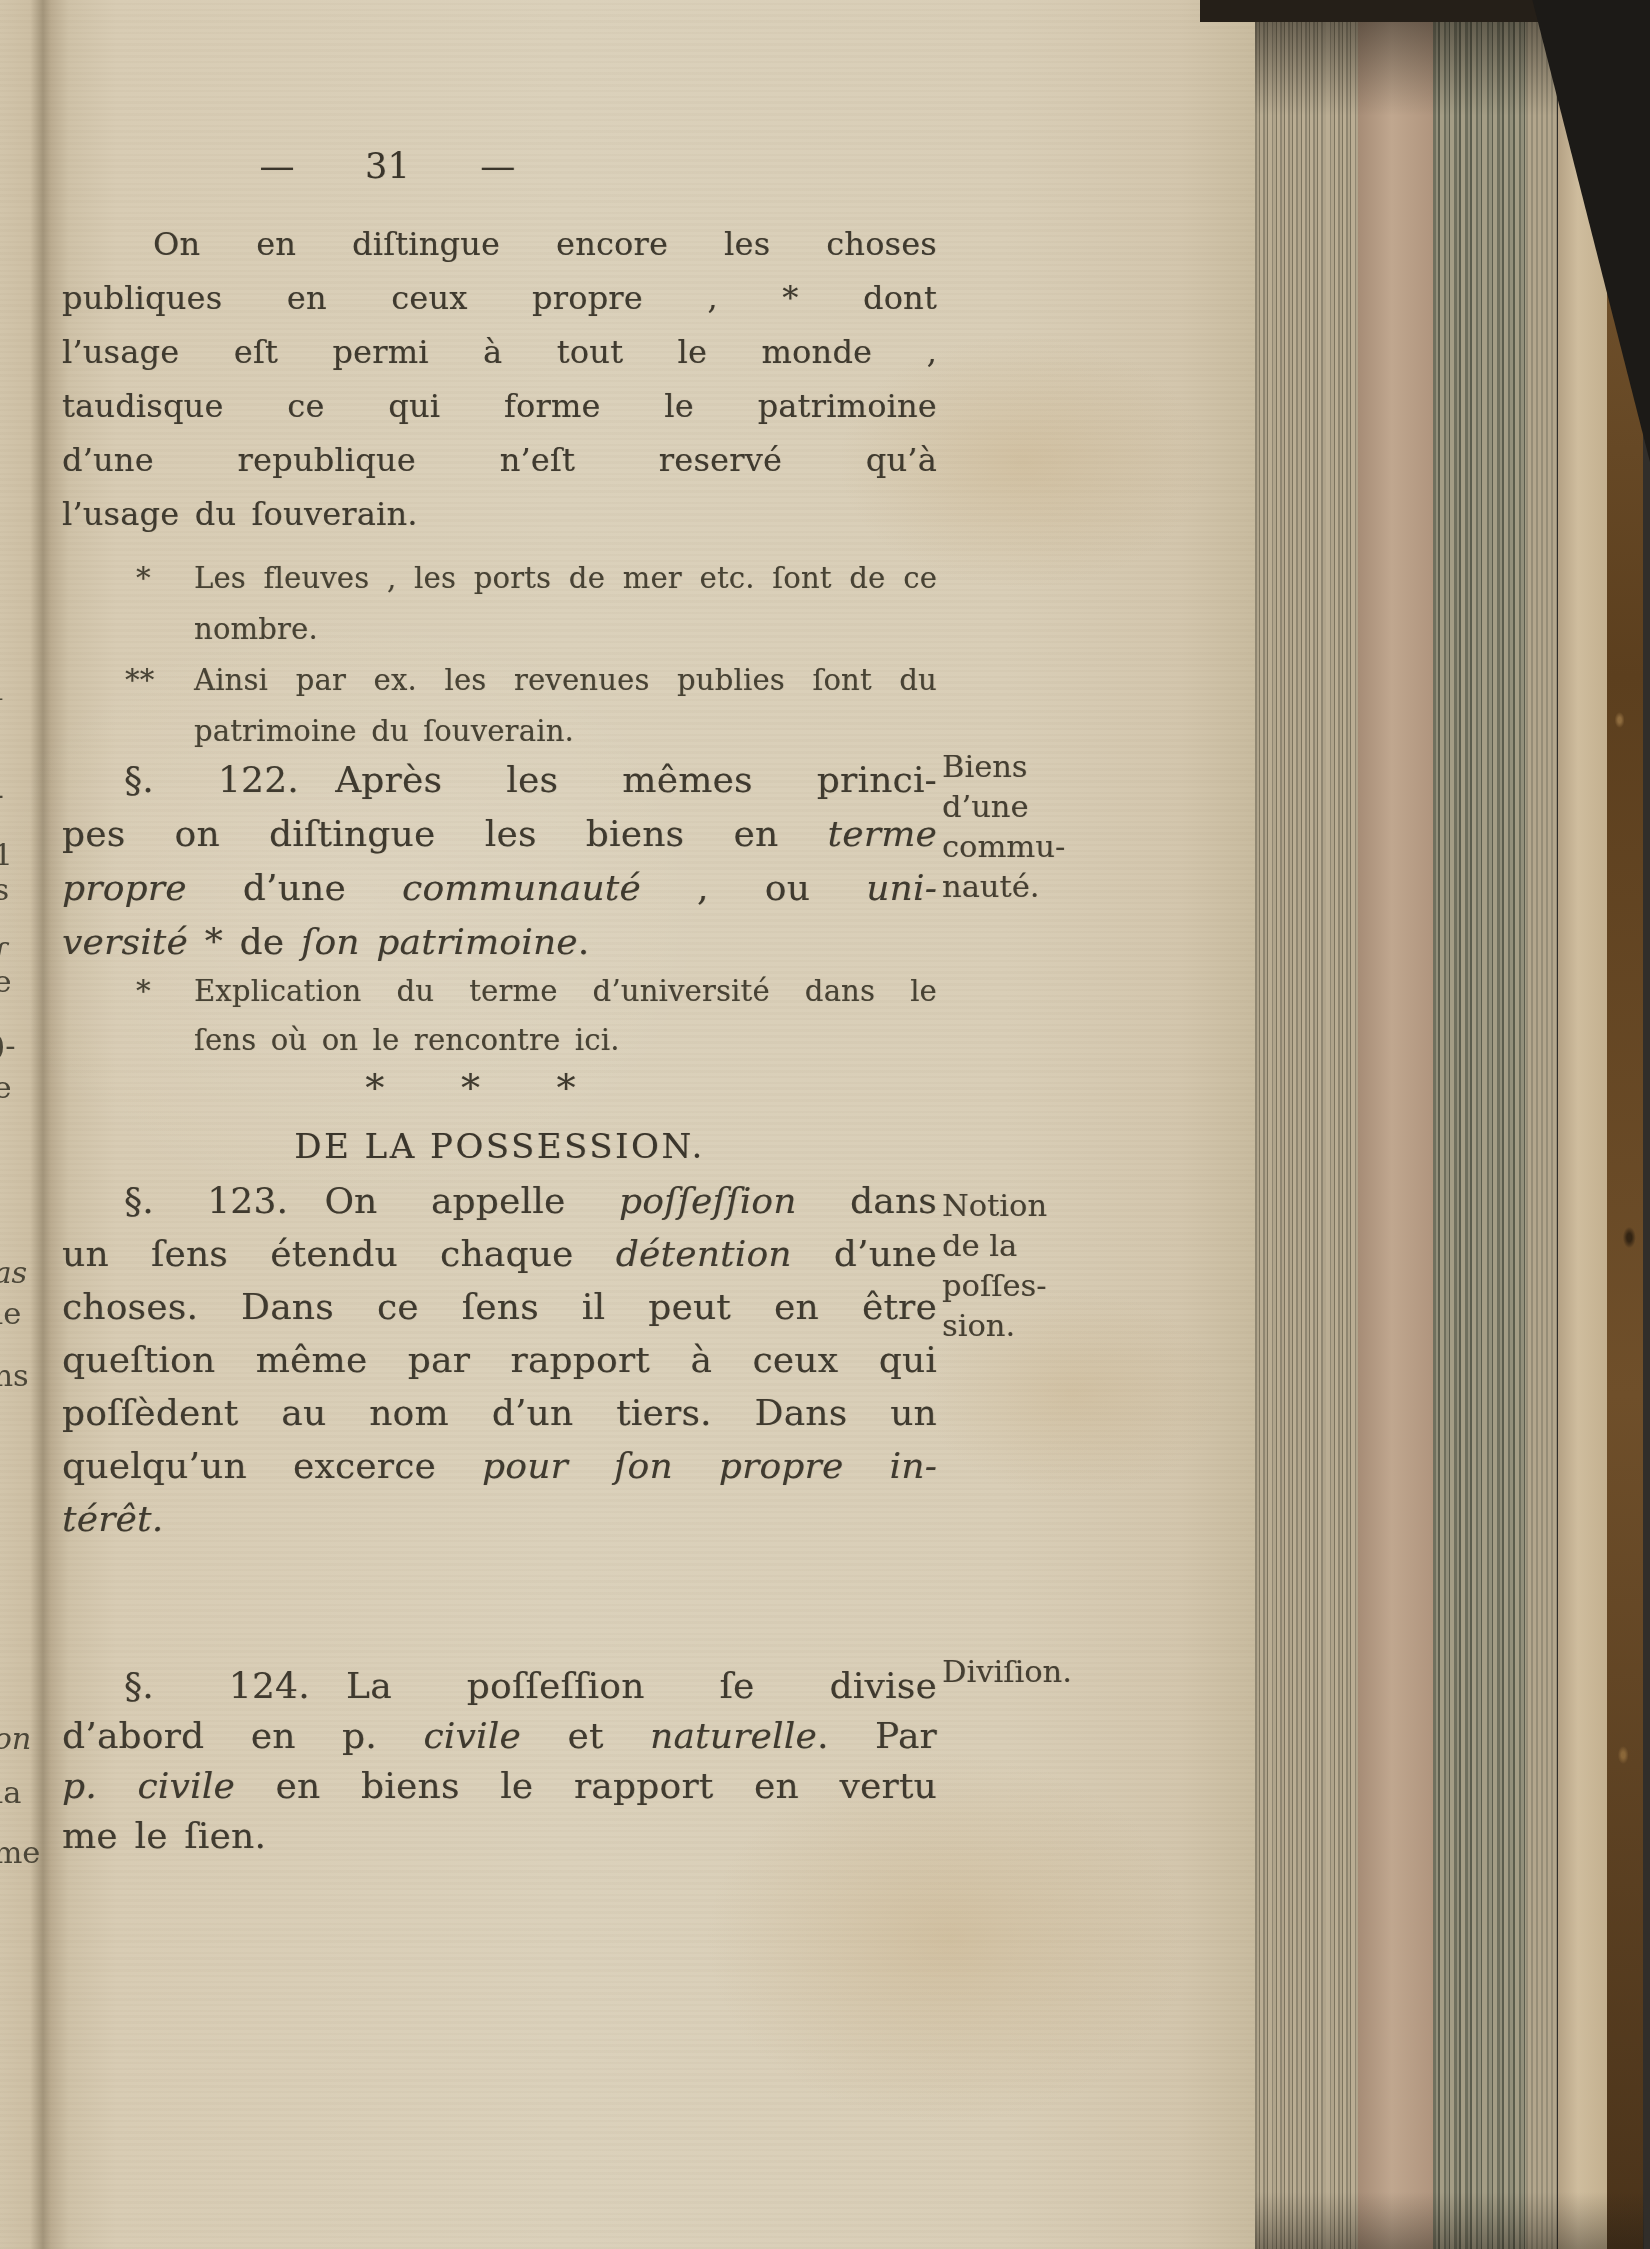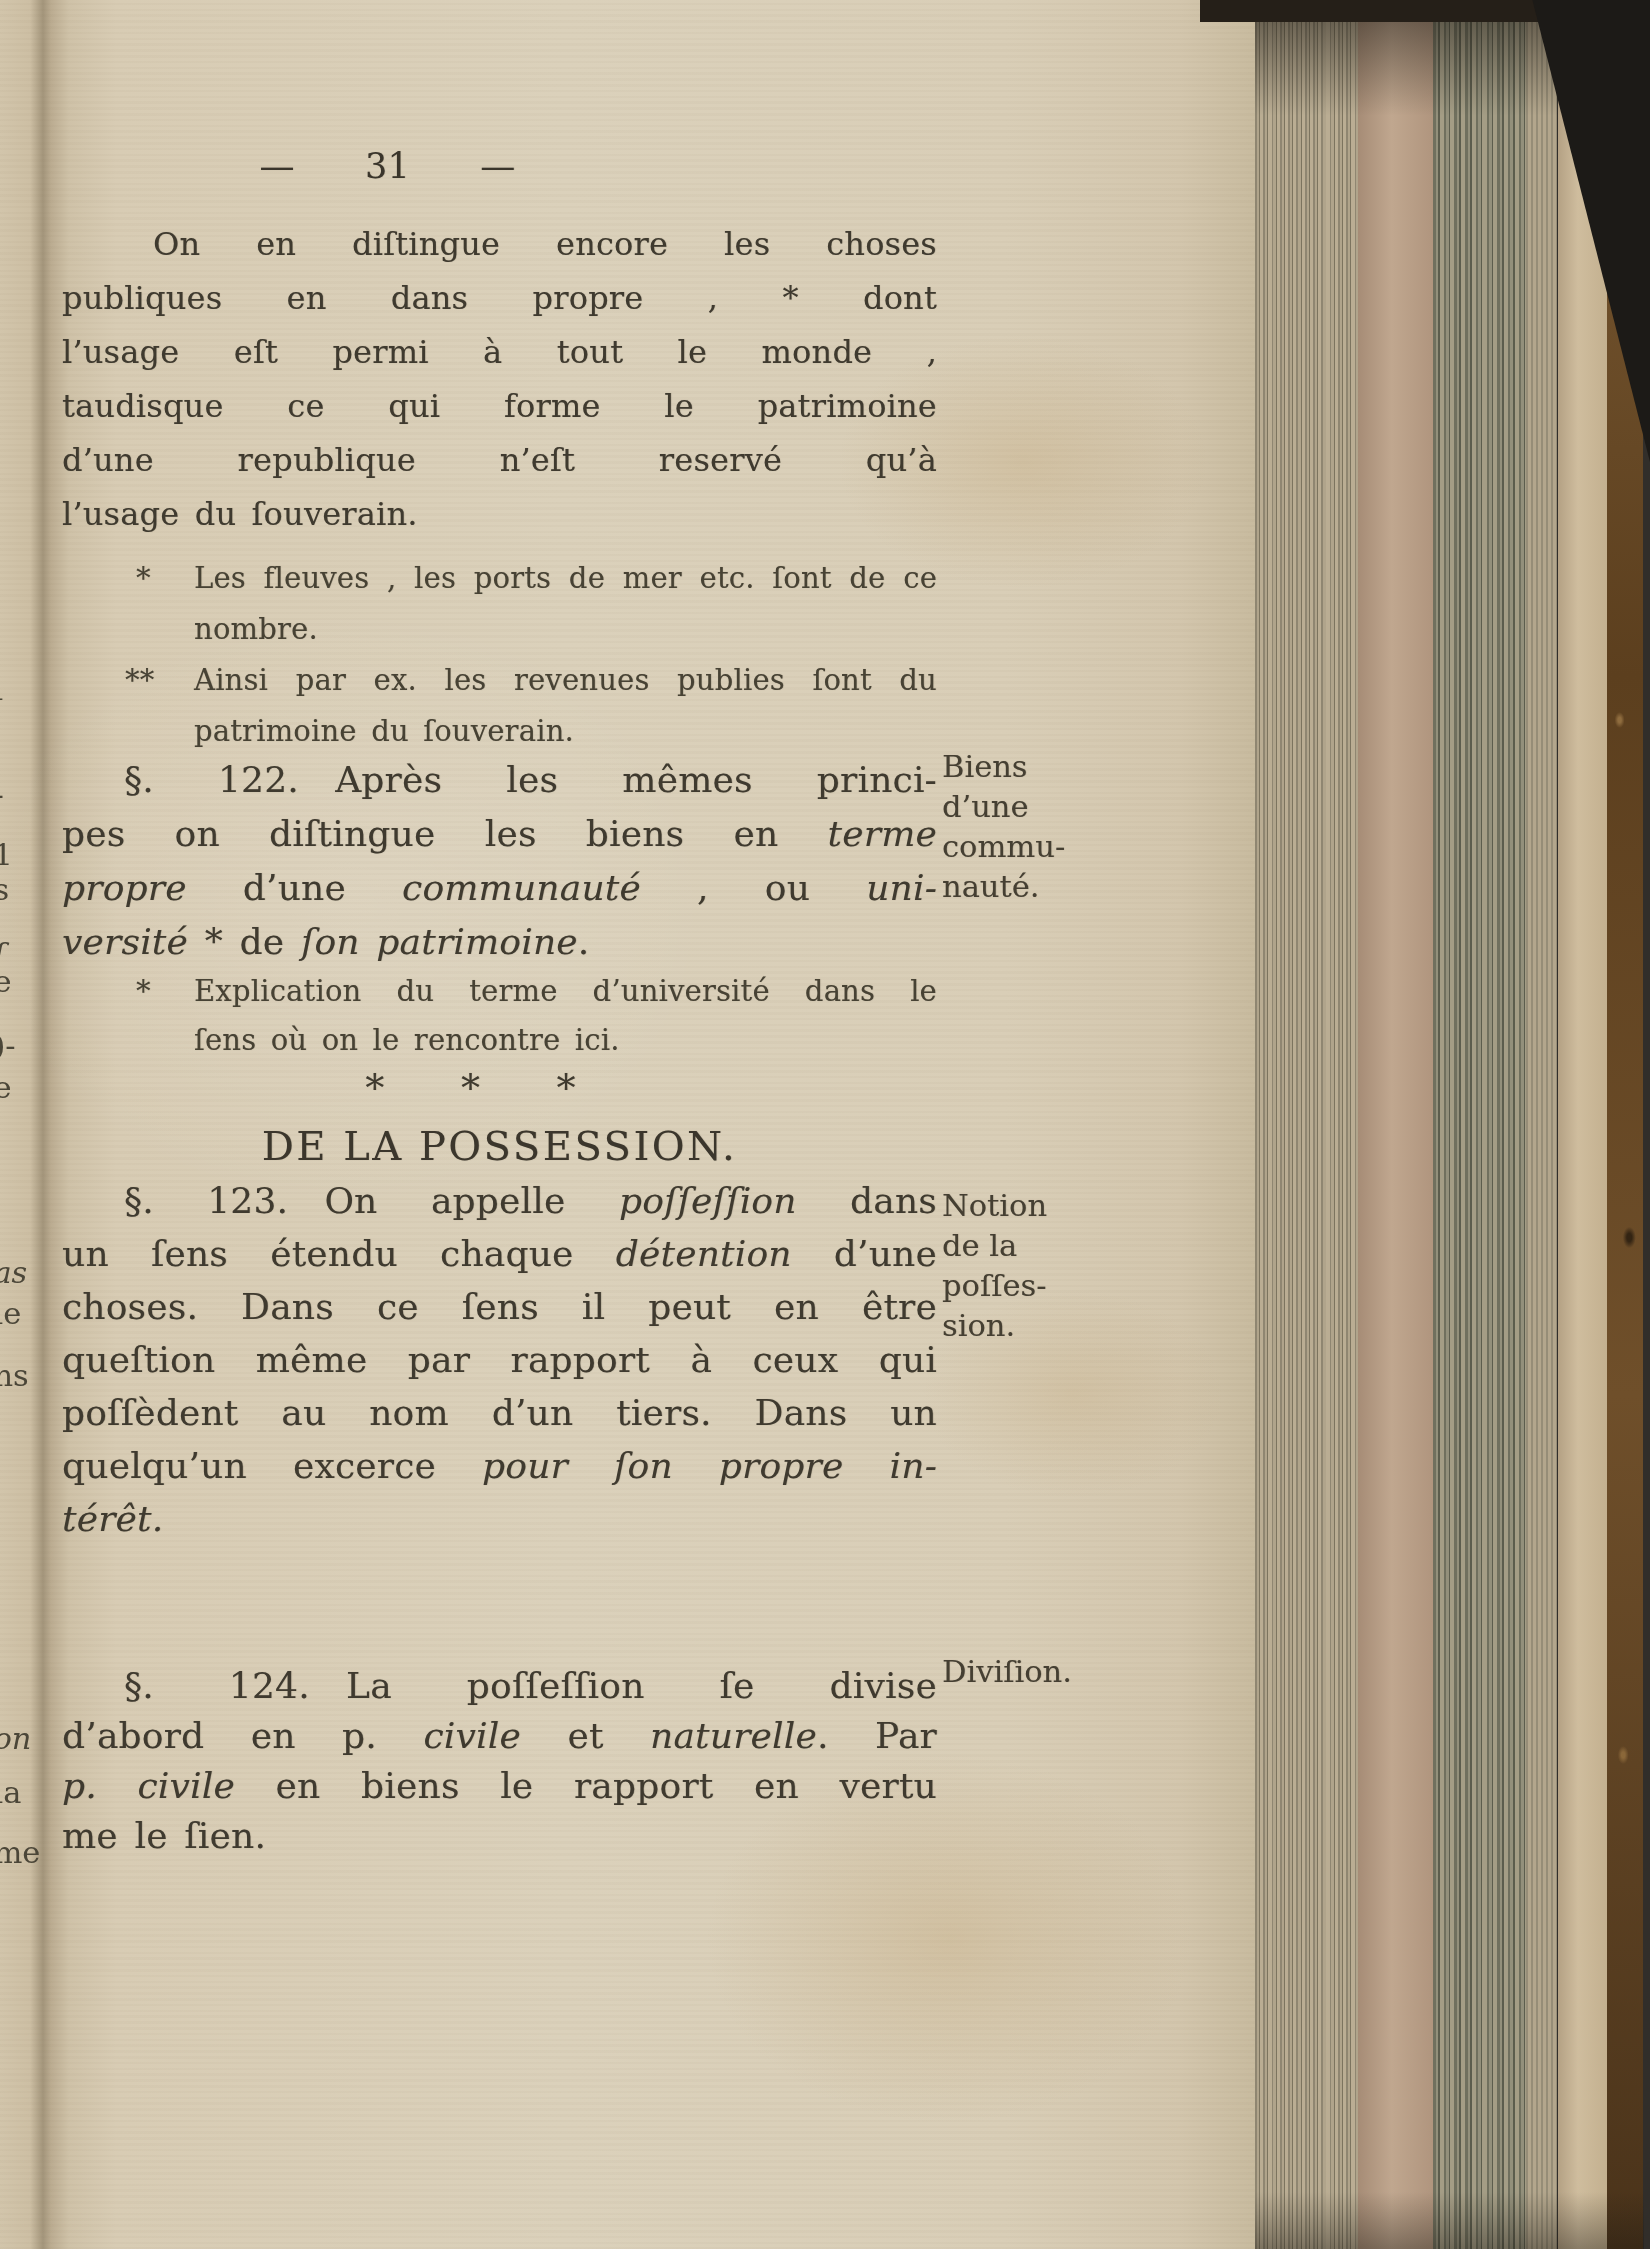--- a/index.html
+++ b/index.html
@@ -34,21 +34,21 @@
       background:linear-gradient(0deg, rgba(28,24,18,0.4), rgba(28,24,18,0));}
   #topBand{position:absolute;left:1200px;top:0;width:450px;height:21.5px;background:#251f18;}
   #corner{position:absolute;left:1510px;top:0;width:140px;height:462px;background:#1c1a17;
       clip-path:polygon(16% 0,100% 0,100% 100%);}
   
   #textLayer{position:absolute;left:62px;top:0;width:875px;height:2250px;color:#3f3a2f;
       text-shadow:0.4px 0.4px 0.7px rgba(62,56,44,0.35);letter-spacing:0.2px;}
   .pagenum{position:absolute;top:149px;left:78px;width:495px;text-align:center;
       font-size:35px;line-height:35px;color:#3a352b;}
   .heading{position:absolute;top:1125px;left:0;width:875px;text-align:center;
-      font-size:40px;line-height:42px;letter-spacing:2.5px;color:#3b362c;}
+      font-size:34px;line-height:42px;letter-spacing:2.5px;color:#3b362c;}
   .stars{position:absolute;top:1069px;left:0;width:817px;text-align:center;
       font-size:38px;line-height:38px;}
   .block{position:absolute;left:0;width:875px;}
   .line{position:relative;display:block;width:100%;text-align:justify;white-space:normal;box-sizing:border-box;}
   .line.just{text-align-last:justify;}
   .line.nojust{text-align-last:left;word-spacing:5px;}
   .it{font-style:italic;}
   .mk{position:absolute;top:0;}
   .fnote{color:#474234;}
   
@@ -80,21 +80,21 @@
         <div class="frag" style="top: 1778px;">la</div>
         <div class="frag" style="top: 1838px;">me</div>
       </div>
     <div id="textLayer">
       <div class="pagenum">—  31  —</div>
       <div class="stars">*  *  *</div>
       <div class="heading">DE LA POSSESSION.</div>
       <div id="blocks">
           <div class="block" style="top: 217px; font-size: 32px;">
             <div class="line just" style="height: 54px; line-height: 54px; text-indent: 91px;"><span>On en diſtingue encore les choses</span></div>
-            <div class="line just" style="height: 54px; line-height: 54px;"><span>publiques en dans propre , * dont</span></div>
+            <div class="line just" style="height: 54px; line-height: 54px;"><span>publiques en ceux propre , * dont</span></div>
             <div class="line just" style="height: 54px; line-height: 54px;"><span>l’usage eſt permi à tout le monde ,</span></div>
             <div class="line just" style="height: 54px; line-height: 54px;"><span>taudisque ce qui forme le patrimoine</span></div>
             <div class="line just" style="height: 54px; line-height: 54px;"><span>d’une republique n’eſt reservé qu’à</span></div>
             <div class="line nojust" style="height: 54px; line-height: 54px;"><span>l’usage du ſouverain.</span></div>
           </div>
           <div class="block fnote" style="top: 553px; font-size: 29px;">
             <div class="line just" style="height: 51px; line-height: 51px; padding-left: 132px;"><span class="mk" style="left: 74px;">*</span><span>Les fleuves , les ports de mer etc. ſont de ce</span></div>
             <div class="line nojust" style="height: 51px; line-height: 51px; padding-left: 132px;"><span>nombre.</span></div>
             <div class="line just" style="height: 51px; line-height: 51px; padding-left: 132px;"><span class="mk" style="left: 63px;">**</span><span>Ainsi par ex. les revenues publies ſont du</span></div>
             <div class="line nojust" style="height: 51px; line-height: 51px; padding-left: 132px;"><span>patrimoine du ſouverain.</span></div>

